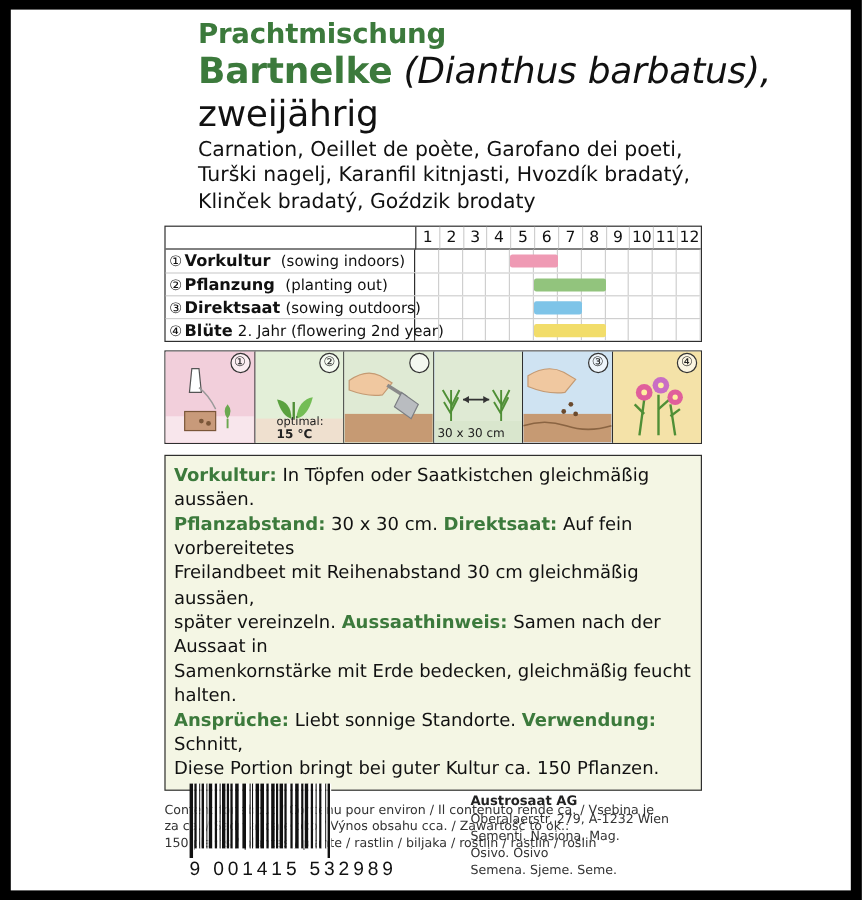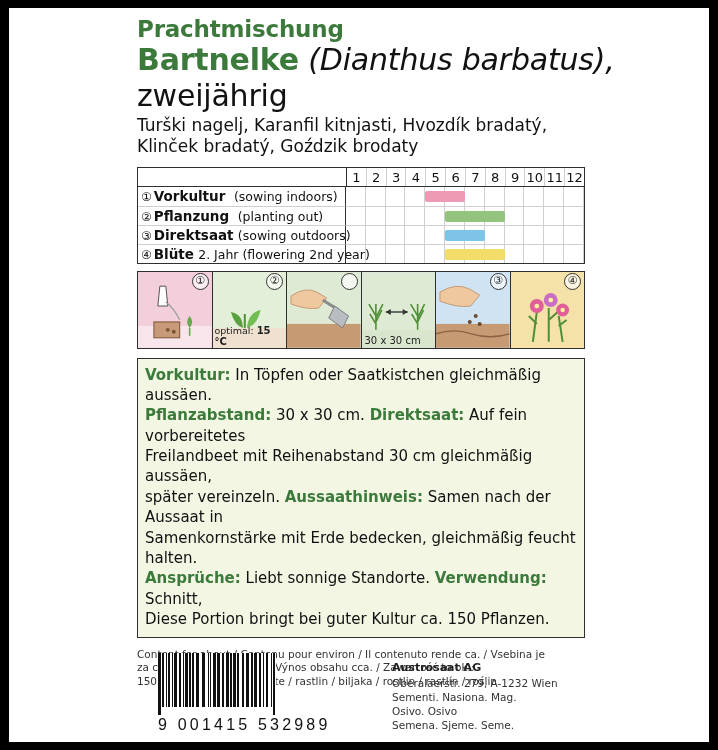--- a/index.html
+++ b/index.html
@@ -19,20 +19,21 @@
     top: 8px;
     width: 700px;
     height: 734px;
     background: #ffffff;
     box-sizing: border-box;
   }
 
   
   .header {
     padding: 8px 0 0 128px;
+    margin-left: 28px;
   }
   .title-main {
     color: #3c7a3c;
     font-weight: bold;
     font-size: 23px;
     line-height: 1.14;
     letter-spacing: -0.2px;
   }
   .title-second {
     font-size: 30px;
@@ -164,21 +165,21 @@
     background: rgba(255,255,255,0.65);
   }
   .p1 { background: #f2cfdb; }
   .p2 { background: #e3efd8; }
   .p3 { background: #dfead4; }
   .p4 { background: #cfe3f2; }
   .p5 { background: #f4e2a8; }
 
   .temp-note {
     position: absolute;
-    left: 2px;
+    left: 18px;
     bottom: 1px;
     font-size: 9.5px;
     color: #222;
   }
   .temp-note b { font-size: 10px; }
   .dist-note {
     position: absolute;
     left: 3px;
     bottom: 2px;
     font-size: 10px;
@@ -255,20 +256,21 @@
 <div class="packet">
 
   <div class="header">
     <div class="title-main">Prachtmischung</div>
     <div class="title-second">
       <span class="green">Bartnelke</span>
       <span class="black ital">(Dianthus barbatus),</span>
       <span class="black">zweijährig</span>
     </div>
     <div class="subtitles">
+      <div>Carnation, Oeillet de poète, Garofano dei poeti,</div>
       <div>Turški nagelj, Karanfil kitnjasti, Hvozdík bradatý,</div>
       <div>Klinček bradatý, Goździk brodaty</div>
     </div>
   </div>
 
   <div class="cal-wrap">
     <div class="cal-head">
       <div class="label-cell"></div>
       <div class="months">
         <div class="month">1</div>

